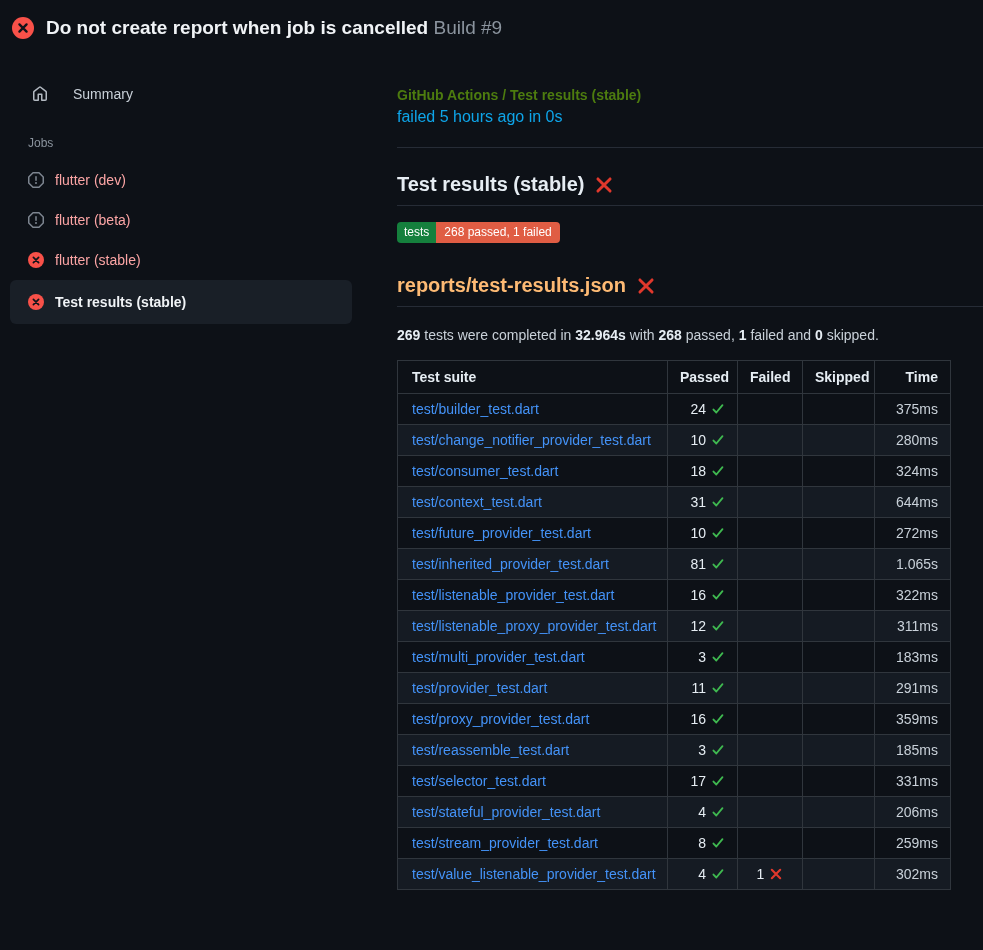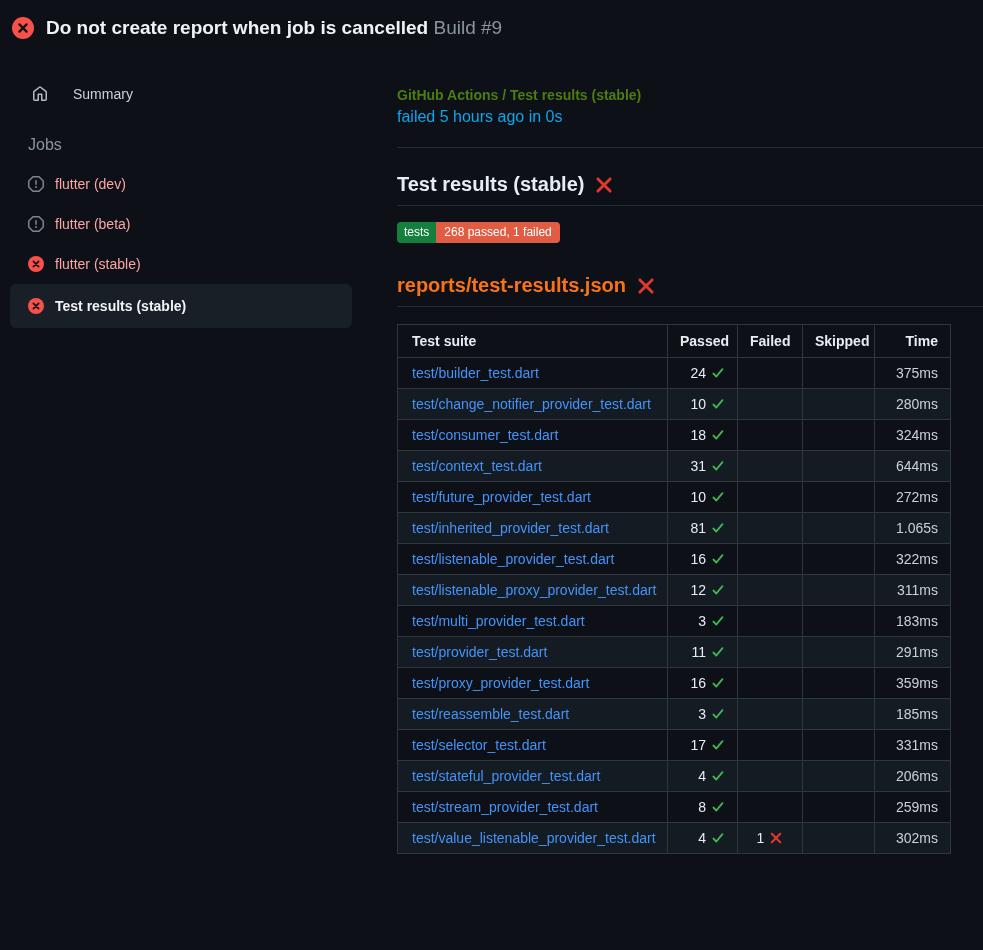--- a/index.html
+++ b/index.html
@@ -31,21 +31,21 @@
   main.content { flex:1; padding-left:10px; min-width:0; }
   
   .summary-item {
     display:flex; align-items:center; gap:25px;
     margin-top:22px; padding:8px 0 8px 22px;
     border-radius:6px; cursor:pointer; color:#c9d1d9;
   }
   .summary-item svg { width:16px; height:16px; fill:#b3bac2; flex:none; }
   .jobs-heading {
     margin:26px 0 10px 18px;
-    font-size:16px; color:#8b949e;
+    font-size:12px; color:#8b949e;
   }
   .job-item {
     display:flex; align-items:center; gap:11px;
     height:40px; padding-left:18px; width:342px;
     border-radius:6px; cursor:pointer; color:#fca5a5;
   }
   .job-item.selected {
     background:#191f27; color:#f0f3f6; font-weight:700; height:44px;
   }
   .job-icon { display:none; width:16px; height:16px; flex:none; }
@@ -58,21 +58,21 @@
   .check-status { margin-top:5px; font-size:16px; color:#0ea5e9; }
   .divider { border:0; border-top:1px solid #262c36; margin-top:21px; }
   h2.section-heading {
     margin-top:25px; padding-bottom:9px;
     font-size:20px; font-weight:600; color:#e6edf3;
     border-bottom:1px solid #262c36;
     display:flex; align-items:center; gap:11px;
   }
   h2.section-heading .fail-x svg { width:18px; height:18px; display:block; }
   h2.report-heading { margin-top:31px; color:#4493f8; }
-  h2.report-heading .report-link { color:#f97316; text-decoration:none; cursor:pointer; }
+  h2.report-heading .report-link { color:#fdba74; text-decoration:none; cursor:pointer; }
   
   .badge {
     display:inline-flex; margin-top:16px;
     font-size:12px; line-height:14px; border-radius:4px; overflow:hidden;
     color:#ffffff;
   }
   .badge-label { background:#15803d; padding:3px 7px 4px; }
   .badge-value { background:#e05d44; padding:3px 8px 4px; }
   
   .summary-line { margin-top:20px; color:#c9d1d9; font-size:14px; }
@@ -186,20 +186,23 @@
 
     <h2 class="section-heading report-heading">
       <a class="report-link">reports/test-results.json</a>
       <span class="fail-x">
           <svg viewBox="0 0 16 16">
             <path d="M2.6 2.6l10.8 10.8M13.4 2.6L2.6 13.4" fill="none" stroke="#e0382c" stroke-width="2.6" stroke-linecap="round"></path>
           </svg>
         </span>
     </h2>
 
+    <p class="summary-line">
+      <b>269</b><span> tests were completed in </span><b>32.964s</b><span> with </span><b>268</b><span> passed, </span><b>1</b><span> failed and </span><b>0</b><span> skipped.</span>
+    </p>
 
     <table class="results">
       <colgroup>
           <col class="c1">
           <col class="c2">
           <col class="c3">
           <col class="c4">
           <col class="c5">
         </colgroup>
       <thead>

